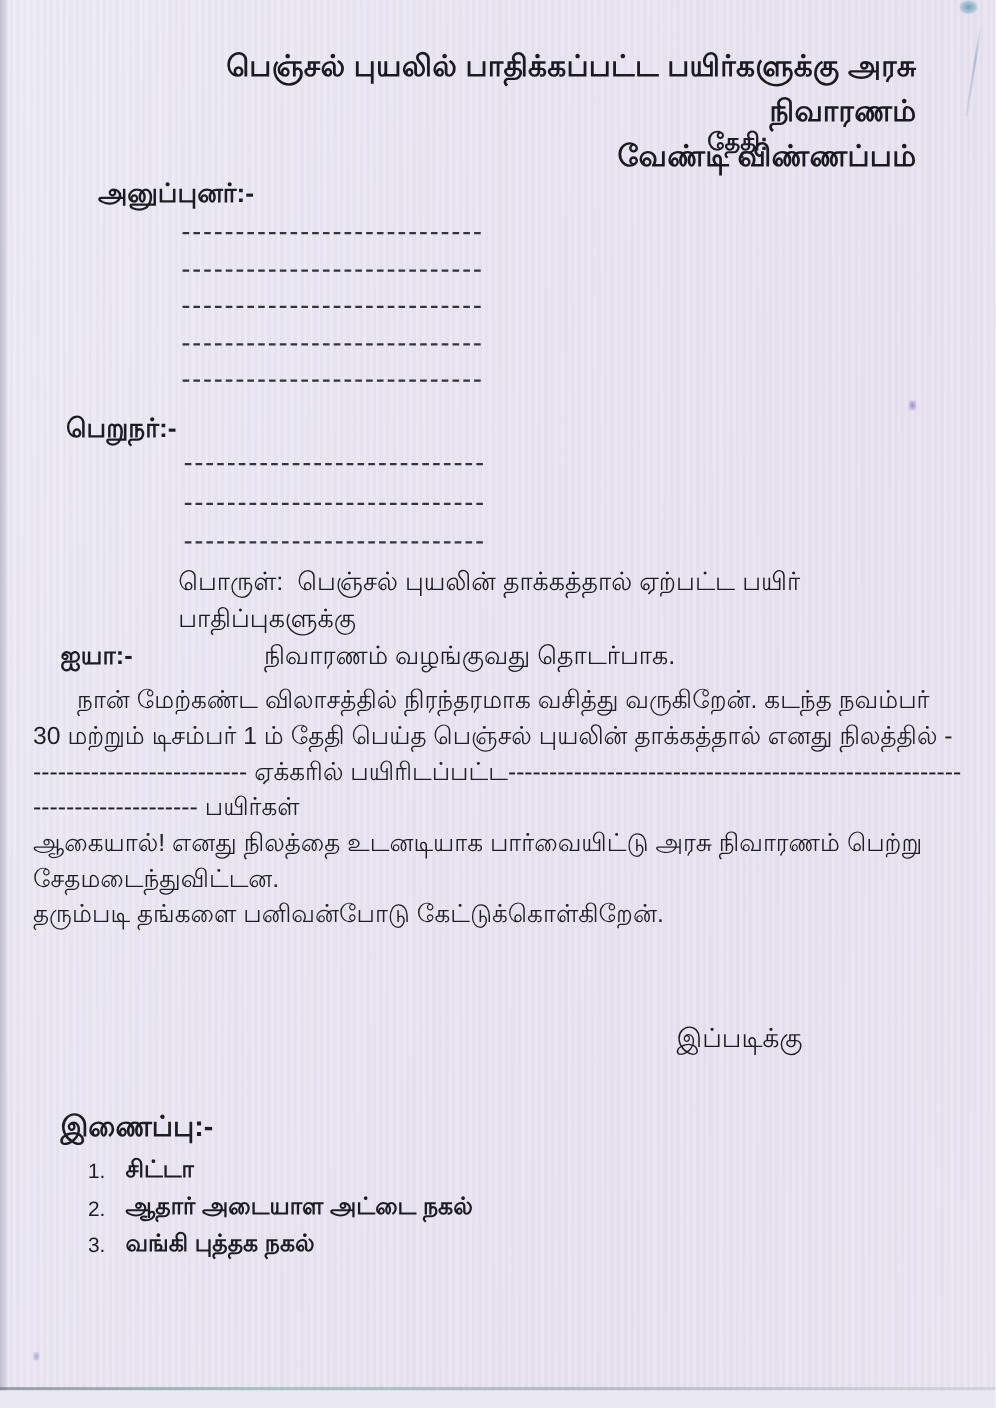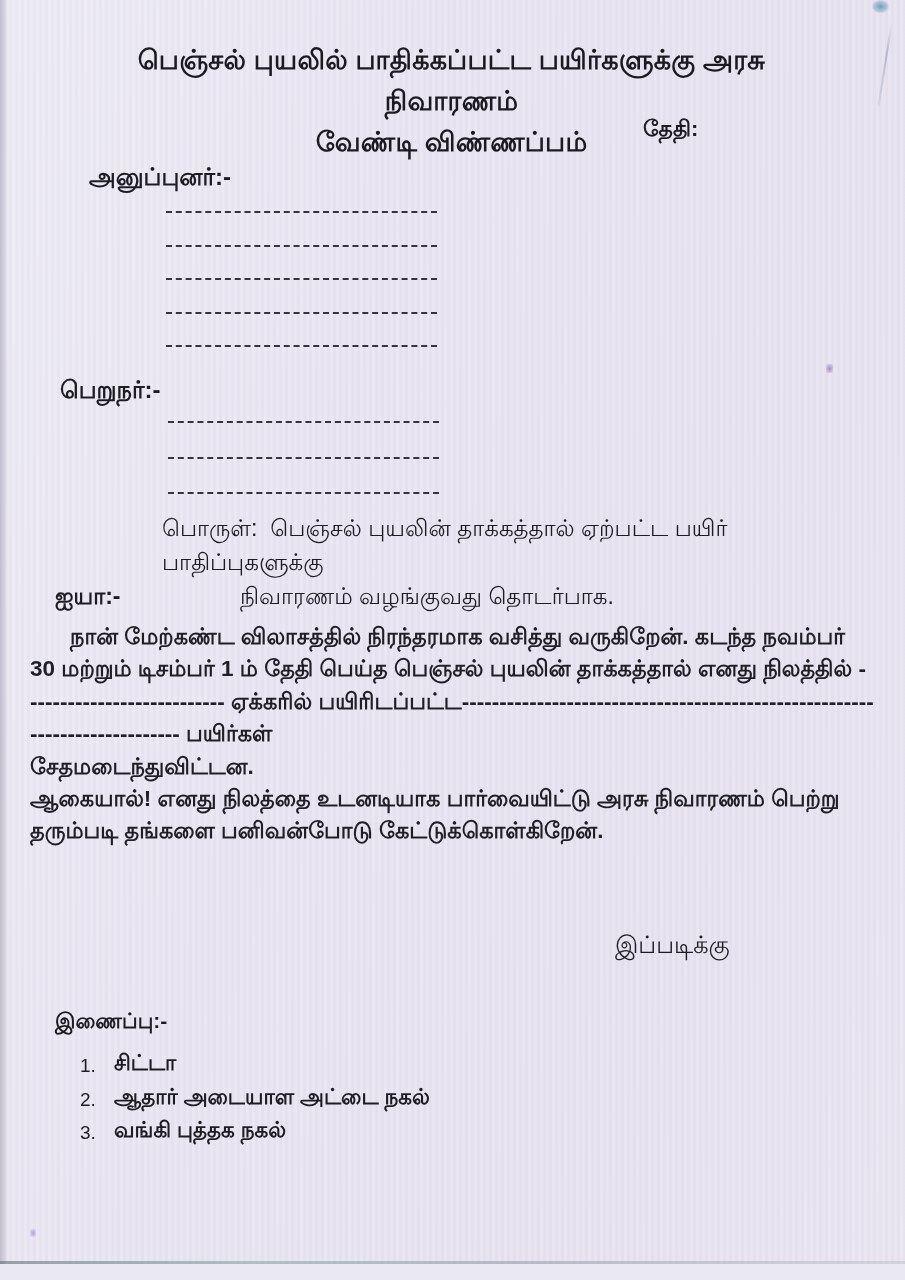--- a/index.html
+++ b/index.html
@@ -53,21 +53,21 @@
     background:radial-gradient(ellipse, rgba(125,95,180,0.65), rgba(125,95,180,0));
   }
   .ink-dot-purple-2{
     position:absolute; left:30px; top:1229px; width:6px; height:8px;
     background:radial-gradient(ellipse, rgba(125,95,180,0.5), rgba(125,95,180,0));
   }
 
   
   .title{
     position:absolute; top:40px; left:70px; right:72px;
-    text-align:center; font-size:27px; font-weight:bold;
+    text-align:right; font-size:27px; font-weight:bold;
     line-height:41px; letter-spacing:0.2px; color:#1b1a20;
   }
   .date-label{
     position:absolute; top:116px; left:643px;
     font-size:22px; font-weight:bold;
   }
   .sender-label{
     position:absolute; top:163px; left:48px;
     font-size:24px; font-weight:bold;margin-left:41px;
   }
@@ -87,31 +87,31 @@
     position:absolute; top:511px; left:162px; width:620px;
     font-size:23px; font-weight:normal; line-height:34px;
   }
   .subject .subj-indent{ padding-left:78px; }
   .salutation{
     position:absolute; top:583px; left:55px;
     font-size:23px; font-weight:bold;text-align:center;
   }
   .body-par{
     position:absolute; top:621px; left:30px; width:847px;
-    font-size:22.5px; font-weight:700; line-height:32.4px;
+    font-size:22.5px; font-weight:400; line-height:32.4px;
     color:#201f26;
   }
   .body-par .indent{ padding-left:40px; }
   .closing{
     position:absolute; top:931px; left:615px;
     font-size:24px; font-weight:normal;
   }
   .enclosure-label{
     position:absolute; top:1009px; left:55px;
-    font-size:21px; font-weight:bold;
+    font-size:26px; font-weight:bold;
   }
   .enclosure-list{
     position:absolute; top:1048px; left:80px;
     font-size:21.5px; font-weight:600; line-height:31.5px;
   }
   .enclosure-item{ display:flex; }
   .enclosure-num{
     width:34px; font-size:19px; font-weight:400; padding-top:2px;
   }
 </style>
@@ -155,22 +155,22 @@
     <div><span>பொருள்:</span>&nbsp; <span>பெஞ்சல் புயலின் தாக்கத்தால் ஏற்பட்ட பயிர் பாதிப்புகளுக்கு</span></div>
     <div class="subj-indent">நிவாரணம் வழங்குவது தொடர்பாக.</div>
   </div>
 
   <div class="salutation">ஐயா:-</div>
 
   <div class="body-par">
     <div class="indent">நான் மேற்கண்ட விலாசத்தில் நிரந்தரமாக வசித்து வருகிறேன். கடந்த நவம்பர்</div>
     <div>30 மற்றும் டிசம்பர் 1 ம் தேதி பெய்த பெஞ்சல் புயலின் தாக்கத்தால் எனது நிலத்தில் -</div>
     <div>-------------------------- ஏக்கரில் பயிரிடப்பட்ட--------------------------------------------------------------------------- பயிர்கள்</div>
+    <div>ஆகையால்! எனது நிலத்தை உடனடியாக பார்வையிட்டு அரசு நிவாரணம் பெற்று</div>
     <div>சேதமடைந்துவிட்டன.</div>
-    <div>ஆகையால்! எனது நிலத்தை உடனடியாக பார்வையிட்டு அரசு நிவாரணம் பெற்று</div>
     <div>தரும்படி தங்களை பனிவன்போடு கேட்டுக்கொள்கிறேன்.</div>
   </div>
 
   <div class="closing">இப்படிக்கு</div>
 
   <div class="enclosure-label">இணைப்பு:-</div>
   <div class="enclosure-list">
     <div class="enclosure-item">
       <span class="enclosure-num">1.</span>
       <span>சிட்டா</span>

